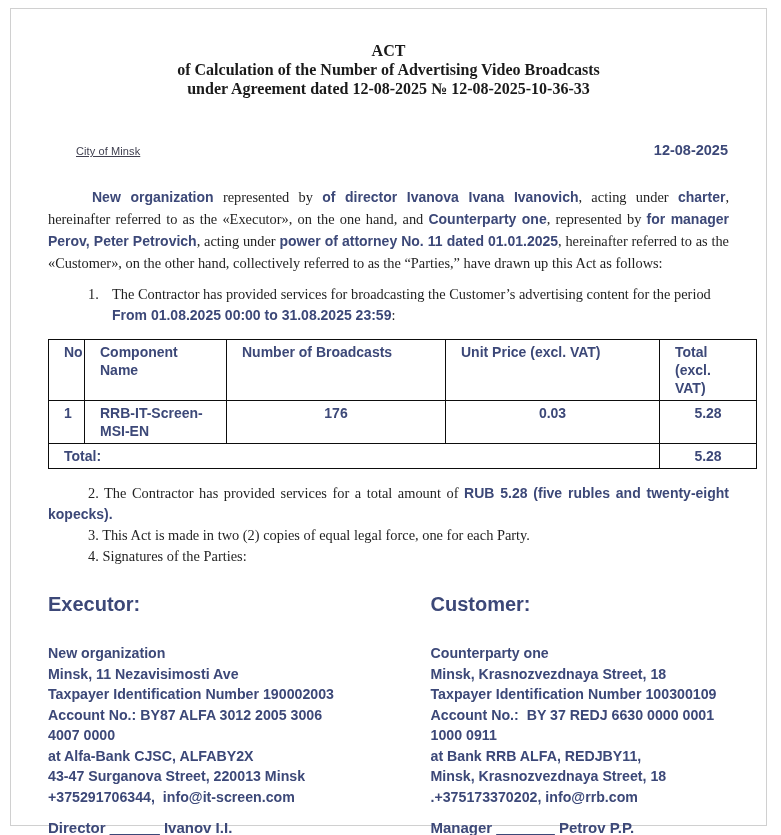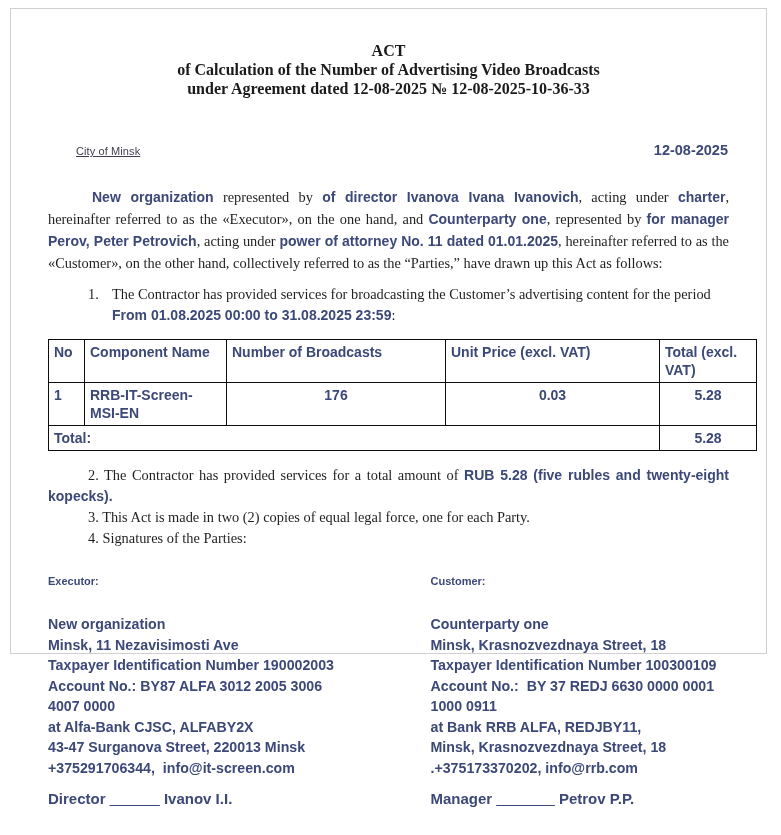--- a/index.html
+++ b/index.html
@@ -12,21 +12,21 @@
     width: 781px;
     height: 835px;
     overflow: hidden;
     font-family: "Liberation Serif", serif;
   }
   .page {
     position: absolute;
     left: 10px;
     top: 8px;
     width: 757px;
-    height: 646px;
+    height: 818px;
     background: #ffffff;
     border: 1px solid #d0d0d0;
     box-sizing: border-box;
     box-shadow: 0 0 0 0 rgba(0,0,0,0.0);
   }
   .inner {
     position: relative;
     padding: 0 33px;
     box-sizing: border-box;
     height: 100%;
@@ -105,21 +105,21 @@
   
   table.act-table {
     margin-top: 13px;
     margin-left: 4px;
     border-collapse: collapse;
     width: 708px;
     table-layout: fixed;
   }
   table.act-table td, table.act-table th {
     border: 1.4px solid #0d0d0d;
-    padding: 3px 5px;
+    padding: 3px 15px;
     font-family: "Liberation Sans", sans-serif;
     font-weight: bold;
     font-size: 14px;
     color: #3c4878;
     vertical-align: top;
     line-height: 18px;
     margin-top: 12px;
   }
   table.act-table th { text-align: left; }
   .col-no     { width: 36px; }
@@ -171,21 +171,21 @@
   .sign-area {
     display: flex;
     margin-top: 26px;
     padding: 0 4px;
   }
   .sign-col { width: 50%; box-sizing: border-box; }
   .sign-col.right { padding-left: 42px; }
   .sign-head {
     font-family: "Liberation Sans", sans-serif;
     font-weight: bold;
-    font-size: 11px;
+    font-size: 20px;
     color: #3c4878;
   }
   .sign-lines {
     margin-top: 27px;
     font-family: "Liberation Sans", sans-serif;
     font-weight: bold;
     font-size: 14.2px;
     line-height: 20.5px;
     color: #3c4878;
   }

